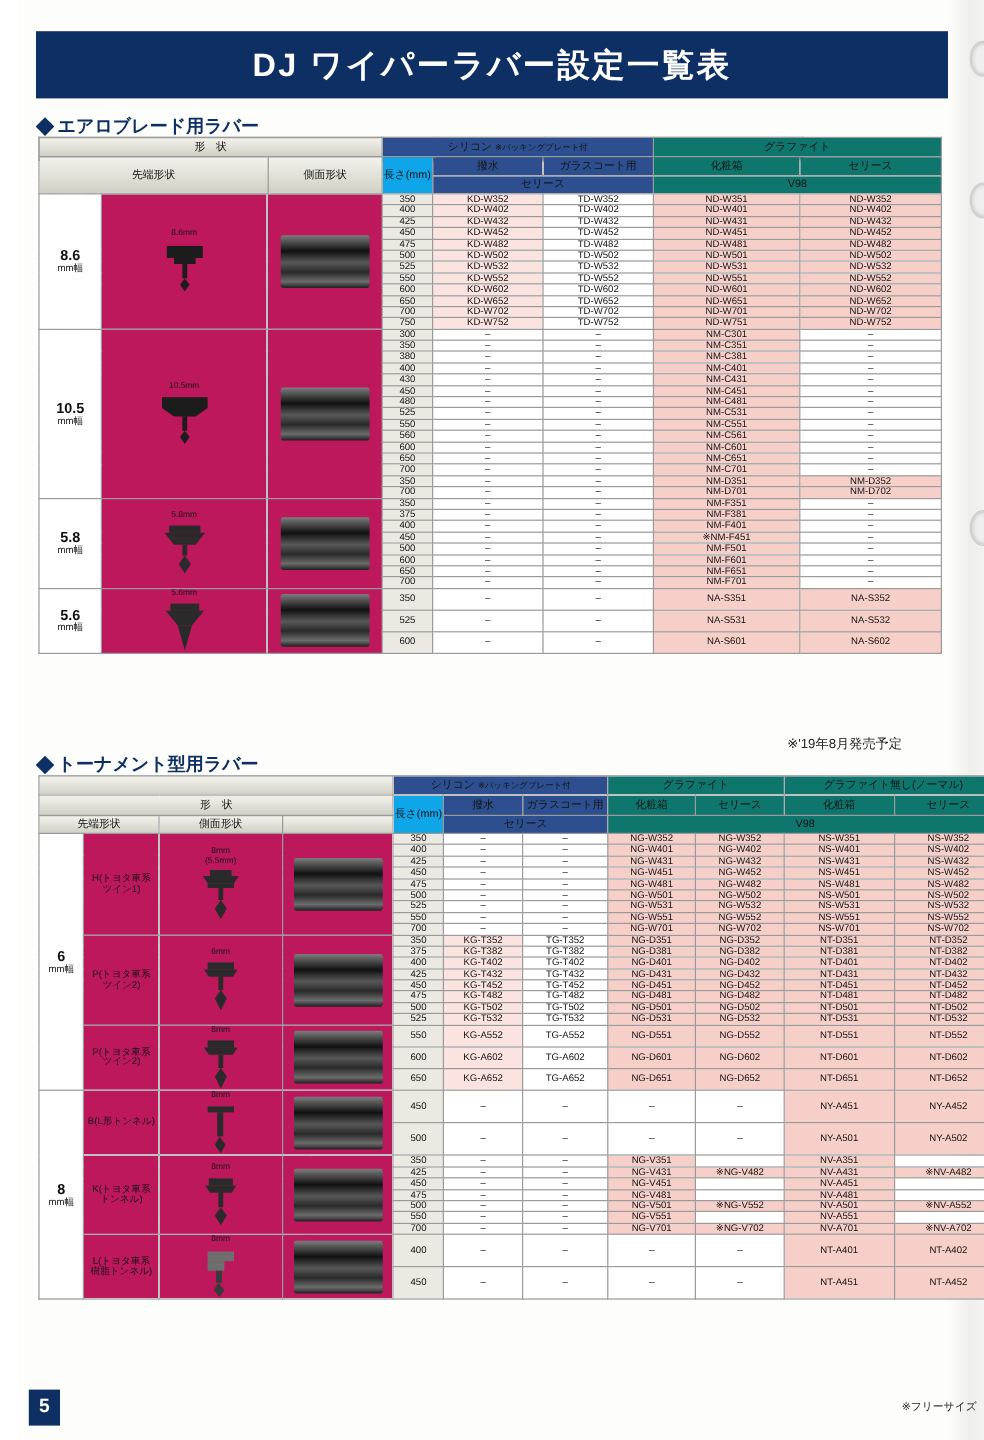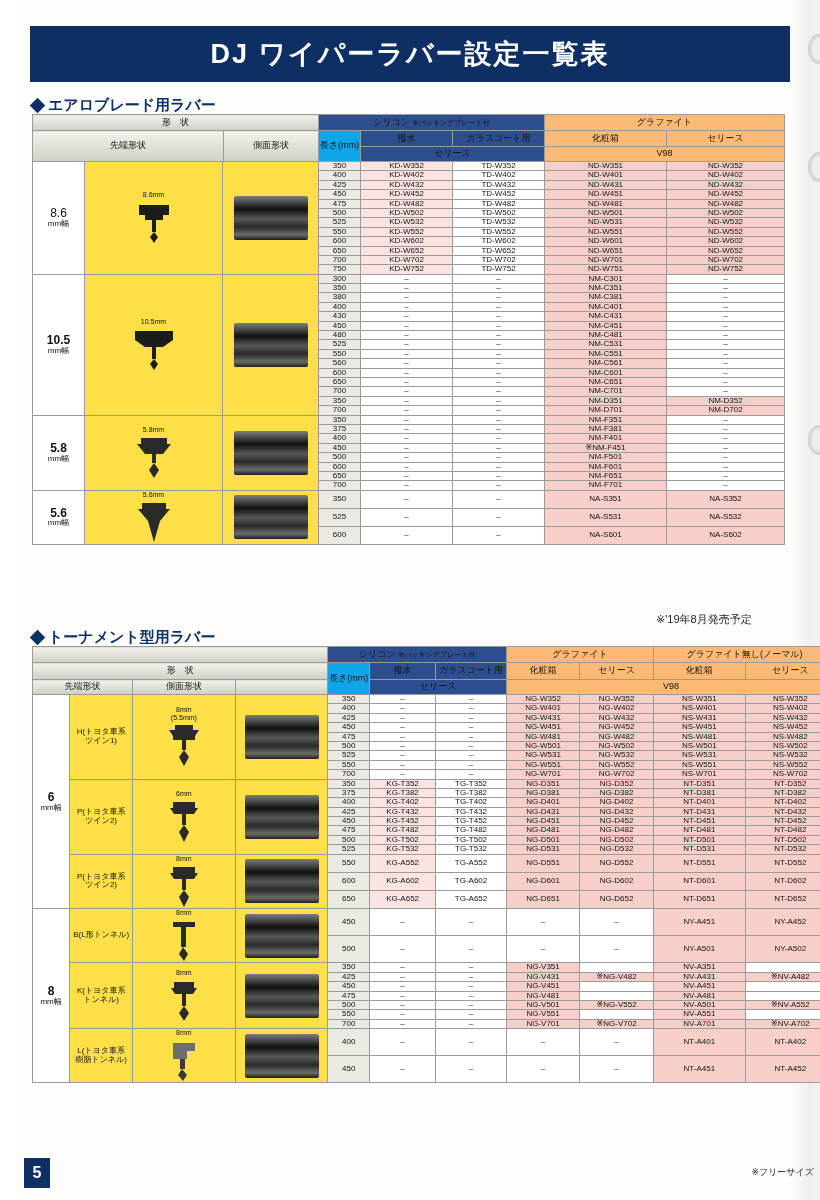--- a/index.html
+++ b/index.html
@@ -52,29 +52,29 @@
   table.grid td,table.grid th{
     border:1px solid #9a9a9a;
     text-align:center;vertical-align:middle;
     padding:0;line-height:1.05;
     font-weight:normal;
     color:#111;
     white-space:nowrap;
     overflow:hidden;
   }
   .hdr-blue{background:#2e4f8f;color:#fff;font-size:9px;font-weight:bold;}
-  .hdr-blue2{background:#fdba74;color:#fff;font-size:9px;font-weight:bold;}
+  .hdr-blue2{background:#0f766e;color:#fff;font-size:9px;font-weight:bold;}
   .hdr-grey{background:#0ea5e9;font-size:9px;font-weight:bold;color:#222;}
   .hdr-grad{background:linear-gradient(to bottom,#f2f2ec,#cfcfc4);font-size:9px;font-weight:bold;}
   .sub-blue{font-size:7px;font-weight:normal;}
   .pink{background:#f7cfc9;}
   .pink-l{background:#fbe3df;}
   .white{background:#ffffff;}
   .len{background:#ece9e2;font-size:8px;}
-  .shapecell{background:#fde047;}
+  .shapecell{background:#be185d;}
   .vlabel{font-size:10px;font-weight:bold;background:#ffffff;}
   .note{
     position:absolute;font-size:11px;color:#222;
   }
   .dimlabel{font-size:7px;color:#111;}
   .pagenum{
     position:absolute;left:8px;top:1158px;width:26px;height:30px;
     background:#0d2f63;color:#fff;font-size:16px;font-weight:bold;
     display:flex;align-items:center;justify-content:center;
   }
@@ -173,21 +173,21 @@
       <td class="hdr-blue2" style="height:14px">セリース</td>
     </tr>
     <tr>
       <td class="hdr-blue" colspan="2" style="height:13px">セリース</td>
       <td class="hdr-blue2" colspan="2" style="height:13px">V98</td>
     </tr>
     </tbody>
       <tbody id="sec1-body">
         <tr>
           <td class="vlabel" rowspan="12">
-            <div style="font-size:12px;font-weight:normal">8.6</div>
+            <div style="font-size:12px;font-weight:bold">8.6</div>
             <div style="font-size:8px">mm幅</div>
           </td>
           <td class="shapecell" rowspan="12">
             <div style="display: flex; flex-direction: column; align-items: center;">
               <div class="dimlabel">8.6mm</div>
               <svg width="62" height="46" viewBox="0 0 62 46">
                 <rect x="16" y="6" width="30" height="10" fill="#1c1c1c"></rect>
                 <rect x="22" y="16" width="18" height="5" fill="#1c1c1c"></rect>
                 <rect x="29" y="21" width="4" height="12" fill="#1c1c1c"></rect>
                 <polygon points="31,33 27,38 31,44 35,38" fill="#1c1c1c"></polygon>

